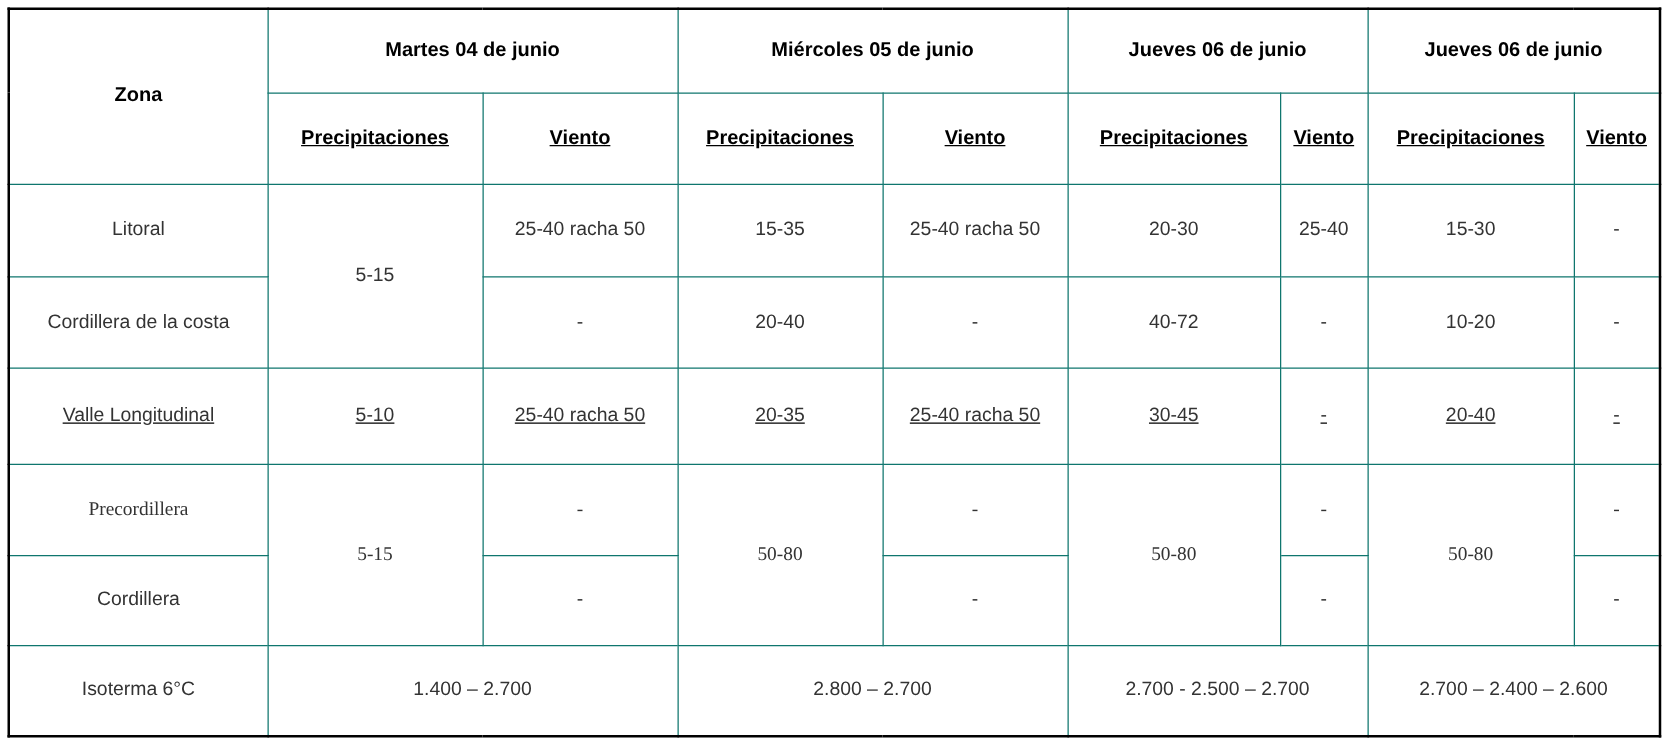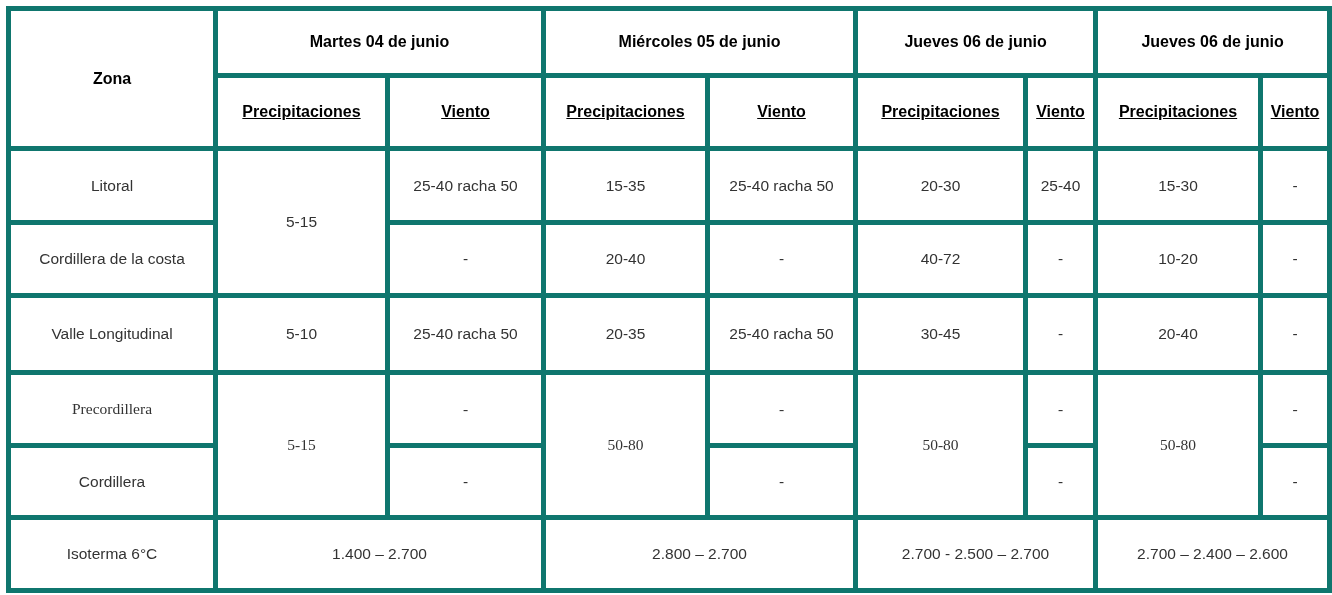--- a/index.html
+++ b/index.html
@@ -18,42 +18,42 @@
   table.forecast {
     border-collapse: collapse;
     table-layout: fixed;
     width: 1321px;
     height: 582px;
     border: 2px solid #000000;
     background: #ffffff;
   }
   table.forecast th,
   table.forecast td {
-    border: 5px solid #0f766e;
+    border: 1px solid #0f766e;
     text-align: center;
     vertical-align: middle;
     padding: 2px 4px;
     overflow: hidden;
     white-space: nowrap;
   }
   table.forecast th {
     font-weight: bold;
     font-size: 16px;
     color: #000000;
   }
   table.forecast td {
     font-weight: normal;
     font-size: 15.5px;
     color: #333333;
   }
   tr.row-dates      { height: 67px; }
   tr.row-subheader  { height: 73px; text-decoration: underline; }
   tr.row-litoral    { height: 74px; }
   tr.row-cordillera-costa { height: 73px; }
-  tr.row-valle      { height: 77px; }
+  tr.row-valle      { height: 77px; text-decoration: underline; }
   tr.row-precordillera { height: 73px; font-family: Liberation Serif, serif; }
   tr.row-cordillera { height: 72px; }
   tr.row-isoterma   { height: 73px; }
   td.zona-left {
     text-align: left;
     padding-left: 2px;
   }
 </style>
 </head>
 <body>

